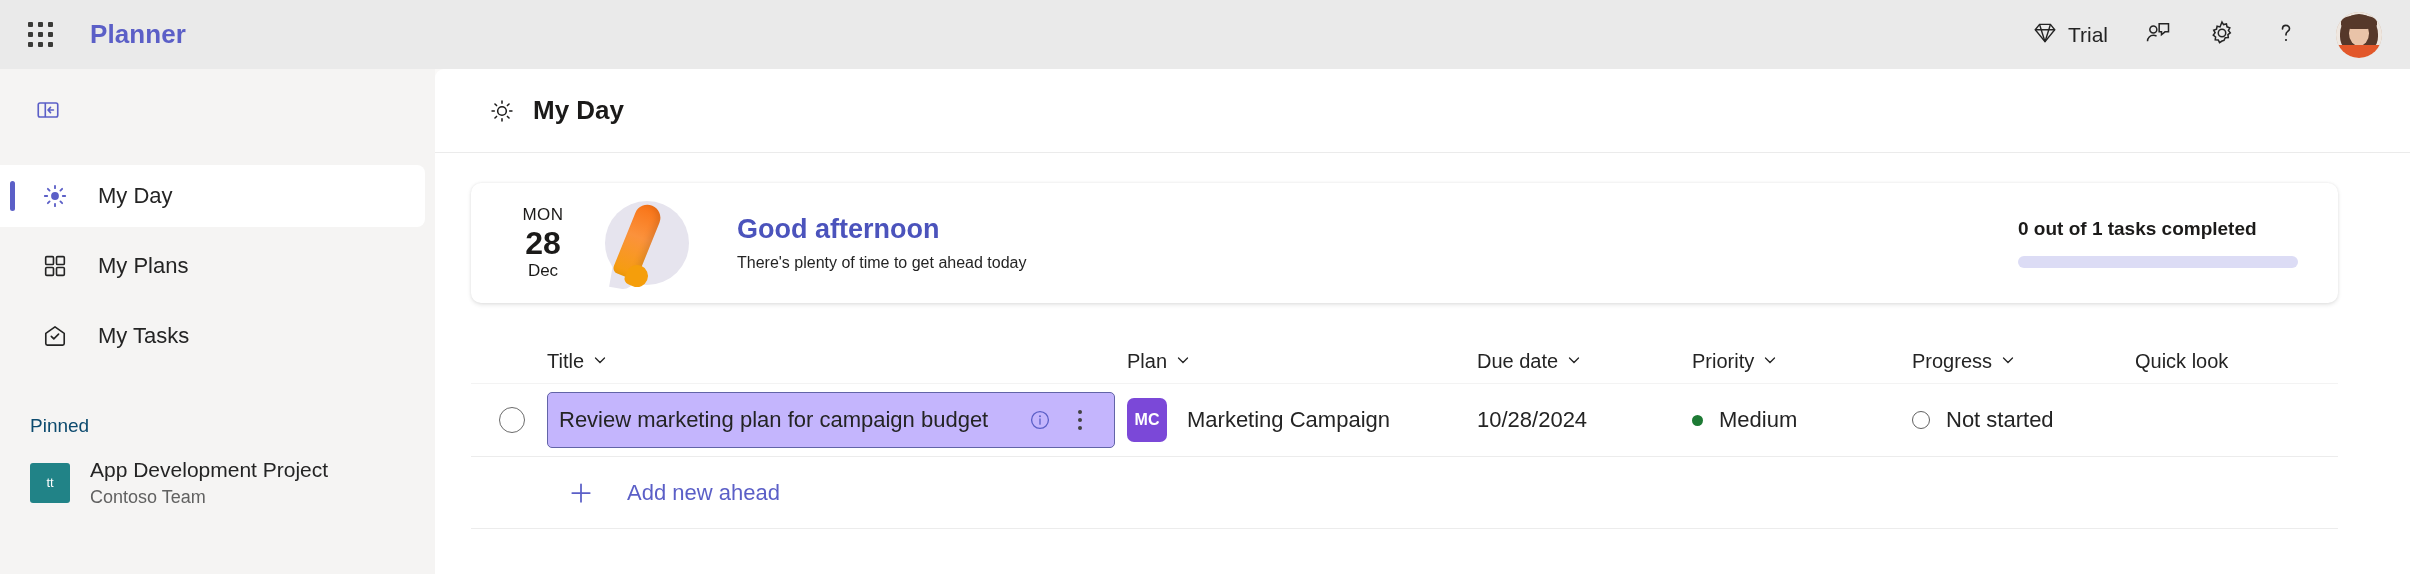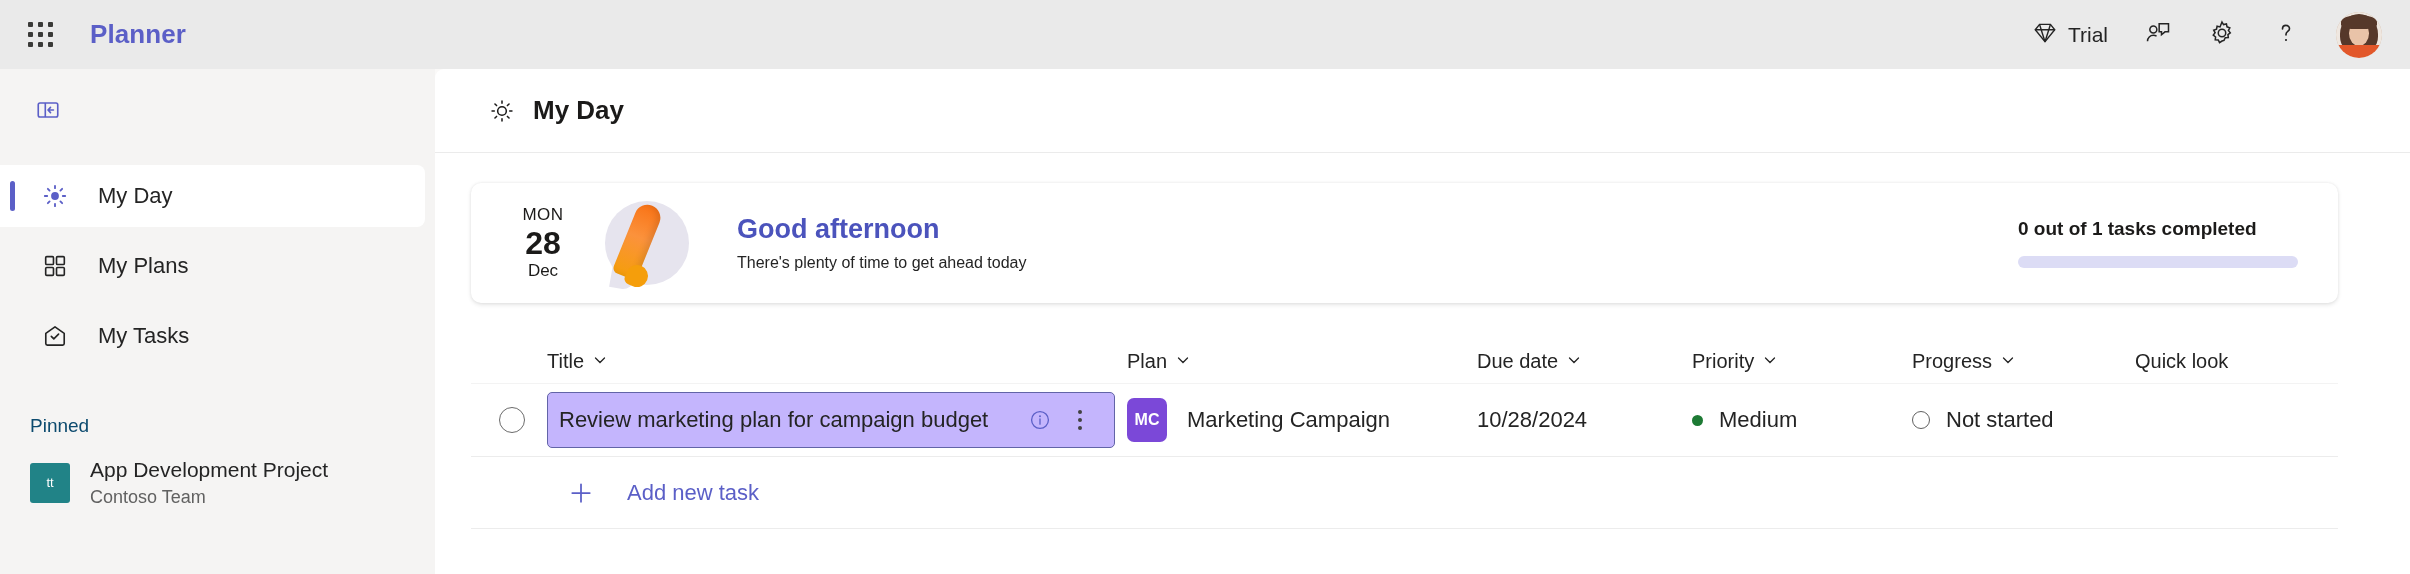--- a/index.html
+++ b/index.html
@@ -490,20 +490,20 @@
 
             <div class="c-quick"></div>
           </div>
 
           <div class="addrow">
             <span class="add-plus">
               <svg width="28" height="28" viewBox="0 0 24 24" fill="none" stroke="#5b5fc7" stroke-width="1.5" stroke-linecap="round">
                 <path d="M12 4.5v15M4.5 12h15"></path>
               </svg>
             </span>
-            <span class="add-label">Add new task</span>
+            <span class="add-label">Add new ahead</span>
           </div>
 
         </div>
       </div>
     </div>
   </div>
 </div>
 
 </body></html>

